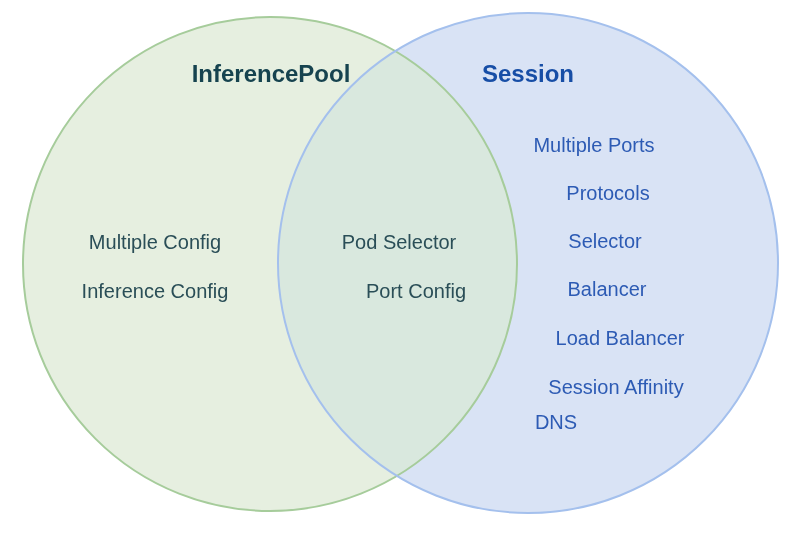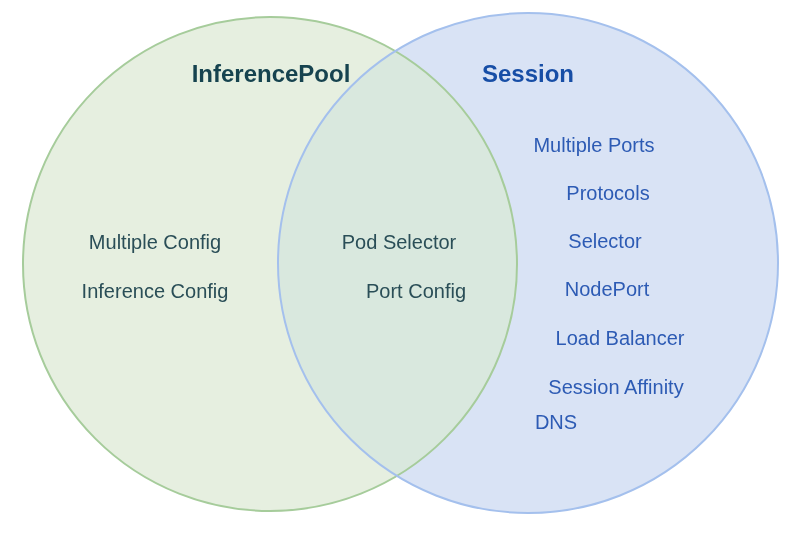--- a/index.html
+++ b/index.html
@@ -65,18 +65,18 @@
   <div class="label t-green" style="left:155px; top:242px;">Multiple Config</div>
   <div class="label t-green" style="left:399px; top:242px;">Pod Selector</div>
 
   <div class="label t-green" style="left:155px; top:291px;">Inference Config</div>
   <div class="label t-green" style="left:400px; top:291px;margin-left:16px;">Port Config</div>
 
   <div class="label title t-blue-title" style="left:528px; top:74px;">Session</div>
   <div class="label t-blue" style="left:594px; top:145px;">Multiple Ports</div>
   <div class="label t-blue" style="left:608px; top:193px;">Protocols</div>
   <div class="label t-blue" style="left:605px; top:241px;">Selector</div>
-  <div class="label t-blue" style="left:607px; top:289px;">NodePort</div>
+  <div class="label t-blue" style="left:607px; top:289px;">Balancer</div>
   <div class="label t-blue" style="left:620px; top:338px;">Load Balancer</div>
   <div class="label t-blue" style="left:616px; top:387px;">Session Affinity</div>
   <div class="label t-blue" style="left:556px; top:422px;">DNS</div>
 
 </div>
 
 </body></html>

